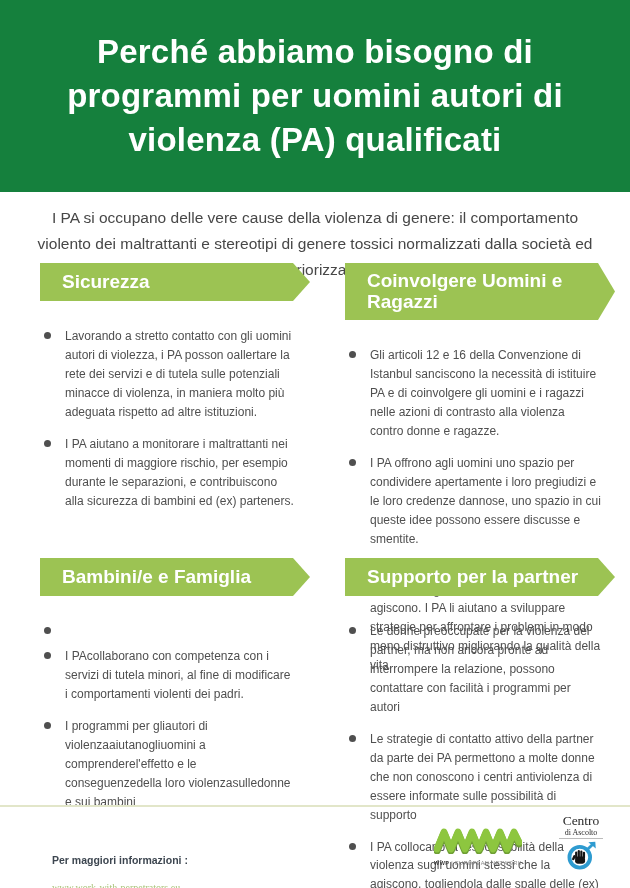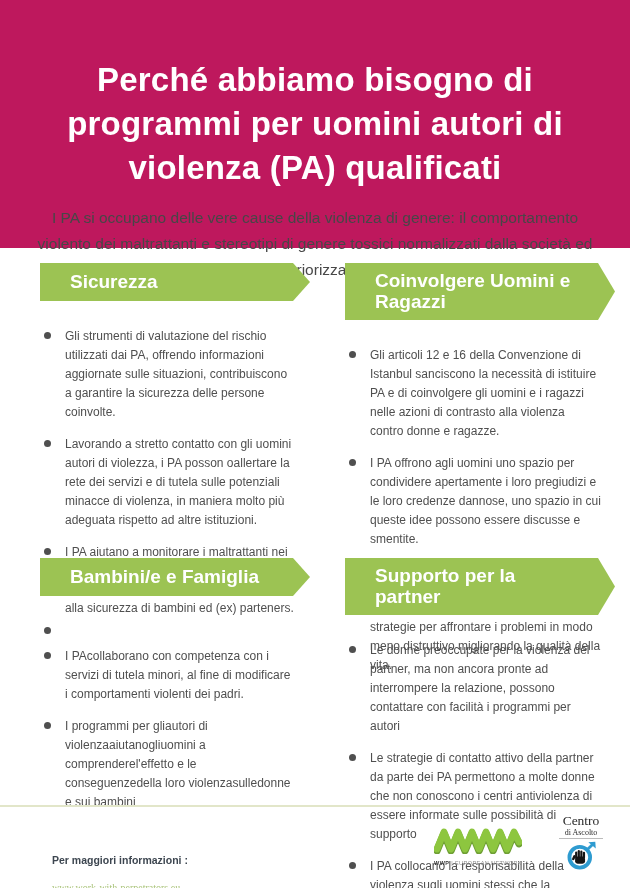--- a/index.html
+++ b/index.html
@@ -5,22 +5,22 @@
   * { margin:0; padding:0; box-sizing:border-box; }
   html,body { background:#e8e8e8; }
   body { font-family:"Liberation Sans", sans-serif; }
   .page {
     position:relative; width:630px; height:888px; margin:0 auto;
     background:#ffffff; overflow:hidden;
   }
 
   
   .header {
-    position:absolute; top:0; left:0; width:630px; height:248px;
-    background:#be185d; display:flex; align-items:center; justify-content:center;
+    position:absolute; top:0; left:0; width:630px; height:192px;
+    background:#15803d; display:flex; align-items:center; justify-content:center;
   }
   .header h1 {
     color:#ffffff; font-size:33px; line-height:1.34; font-weight:bold;
     text-align:center; letter-spacing:0.2px;
   }
   .header h1 span { display:block; }
 
   
   .intro {
     position:absolute; top:205px; left:25px; width:580px;
@@ -30,21 +30,21 @@
   
   .grid {
     position:absolute; top:263px; left:40px; width:575px;
     display:grid; grid-template-columns:270px 270px; column-gap:35px;
     grid-template-rows:295px auto;
   }
   .section { }
   .banner {
     background:#9cc353; color:#ffffff; font-weight:bold; font-size:19px;
     line-height:1.08; display:flex; align-items:center;
-    min-height:38px; padding:8px 30px 8px 30px;
+    min-height:38px; padding:8px 30px 8px 22px;
     clip-path:polygon(0 0, calc(100% - 17px) 0, 100% 50%, calc(100% - 17px) 100%, 0 100%);
   }
   .bullets { list-style:none; margin-top:26px; }
   .bullets li {
     display:flex; gap:14px; margin-bottom:13px;
     font-size:12px; line-height:1.58; color:#4f4f4f;
     padding-right:14px;
   }
   .dot {
     flex:none; width:7px; height:7px; border-radius:50%;
@@ -102,24 +102,20 @@
 
   <p class="intro">I PA si occupano delle vere cause della violenza di genere: il comportamento violento dei maltrattanti e stereotipi di genere tossici normalizzati dalla società ed interiorizzati.</p>
 
   <div class="grid">
 
     <section class="section">
       <div class="banner">
         <span>Sicurezza</span>
       </div>
       <ul class="bullets">
-        <li>
-            <span class="dot"></span>
-            <span>Gli strumenti di valutazione del rischio utilizzati dai PA, offrendo informazioni aggiornate sulle situazioni, contribuiscono a garantire la sicurezza delle persone coinvolte.</span>
-          </li>
         <li>
             <span class="dot"></span>
             <span>Lavorando a stretto contatto con gli uomini autori di violezza, i PA posson oallertare la rete dei servizi e di tutela sulle potenziali minacce di violenza, in maniera molto più adeguata rispetto ad altre istituzioni.</span>
           </li>
         <li>
             <span class="dot"></span>
             <span>I PA aiutano a monitorare i maltrattanti nei momenti di maggiore rischio, per esempio durante le separazioni, e contribuiscono alla sicurezza di bambini ed (ex) parteners.</span>
           </li>
       </ul>
     </section>

